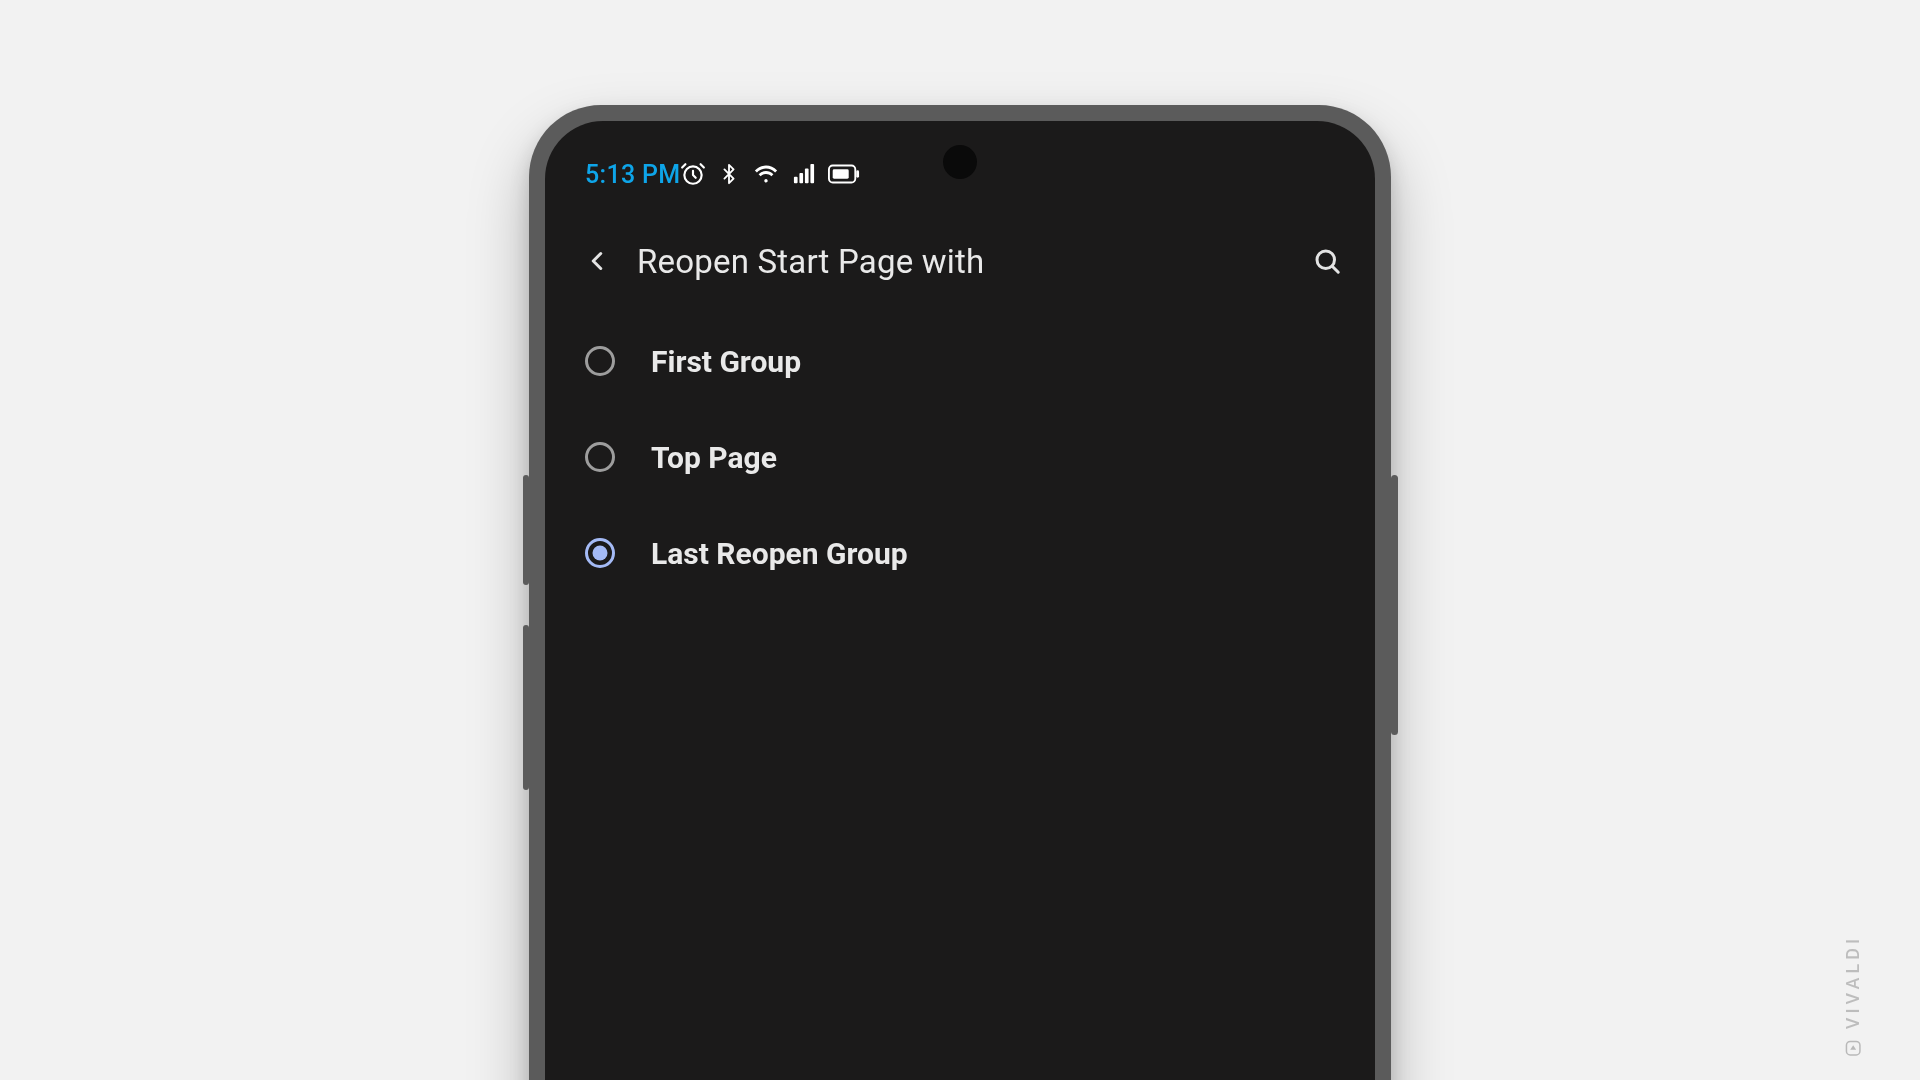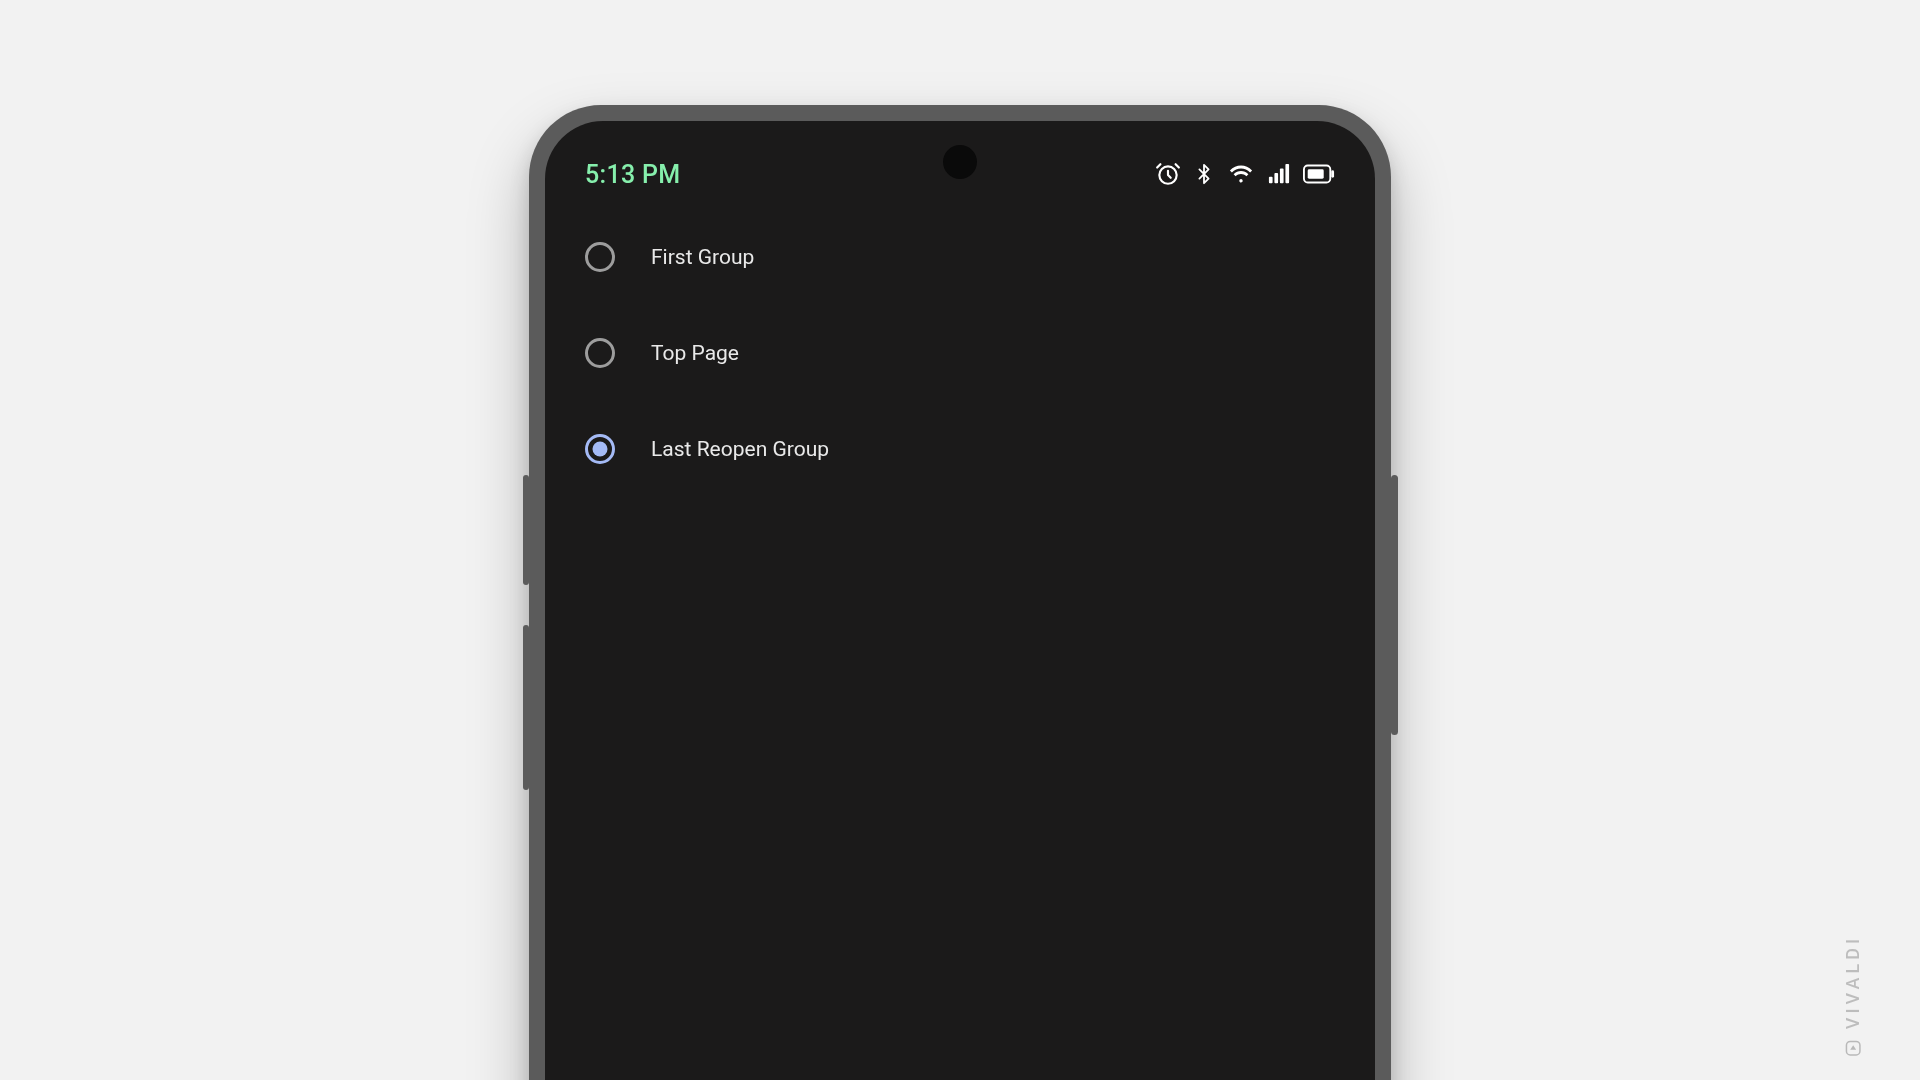--- a/index.html
+++ b/index.html
@@ -56,24 +56,23 @@
     width: 34px;
     height: 34px;
     background: #0a0a0a;
     border-radius: 50%;
   }
 
   
   .status-bar {
     display: flex;
     align-items: center;
-    justify-content: space-between;
     padding: 24px 40px 0 40px;
     height: 58px;
-    color: #86efac;
+    color: #0ea5e9;
   }
   .status-time {
     font-size: 25px;
     font-weight: 550;
     letter-spacing: 0.3px;
   }
   .status-icons {
     display: flex;
     align-items: center;
     gap: 12px;
@@ -140,22 +139,22 @@
     position: absolute;
     top: 50%;
     left: 50%;
     width: 15px;
     height: 15px;
     background: #a4baf5;
     border-radius: 50%;
     transform: translate(-50%, -50%);
   }
   .option-label {
-    font-size: 21px;
-    font-weight: 400;
+    font-size: 30px;
+    font-weight: 700;
   }
 
   
   .watermark {
     position: absolute;
     right: 78px;
     top: 935px;
     transform: rotate(-90deg);
     transform-origin: right top;
     color: rgba(0,0,0,0.22);
@@ -211,20 +210,34 @@
         <span>
           <svg width="32" height="20" viewBox="0 0 34 20" fill="none">
             <rect x="1" y="1" width="28" height="18" rx="4" stroke="#ffffff" stroke-width="2"></rect>
             <rect x="5" y="5" width="17" height="10" rx="1.5" fill="#ffffff"></rect>
             <rect x="30" y="6" width="3" height="8" rx="1.5" fill="#ffffff"></rect>
           </svg>
         </span>
       </div>
     </div>
 
+    <div class="appbar">
+      <div class="back">
+        <svg width="30" height="30" viewBox="0 0 24 24" fill="none" stroke="#e3e3e3" stroke-width="2.4" stroke-linecap="round" stroke-linejoin="round">
+          <polyline points="15 18 9 12 15 6"></polyline>
+        </svg>
+      </div>
+      <div class="title">Reopen Start Page with</div>
+      <div class="search">
+        <svg width="30" height="30" viewBox="0 0 24 24" fill="none" stroke="#e3e3e3" stroke-width="2.4" stroke-linecap="round" stroke-linejoin="round">
+          <circle cx="11" cy="11" r="7"></circle>
+          <line x1="21" y1="21" x2="16.2" y2="16.2"></line>
+        </svg>
+      </div>
+    </div>
 
     <div class="options">
       <div class="option">
         <div class="radio"></div>
         <div class="option-label">First Group</div>
       </div>
       <div class="option">
         <div class="radio"></div>
         <div class="option-label">Top Page</div>
       </div>

